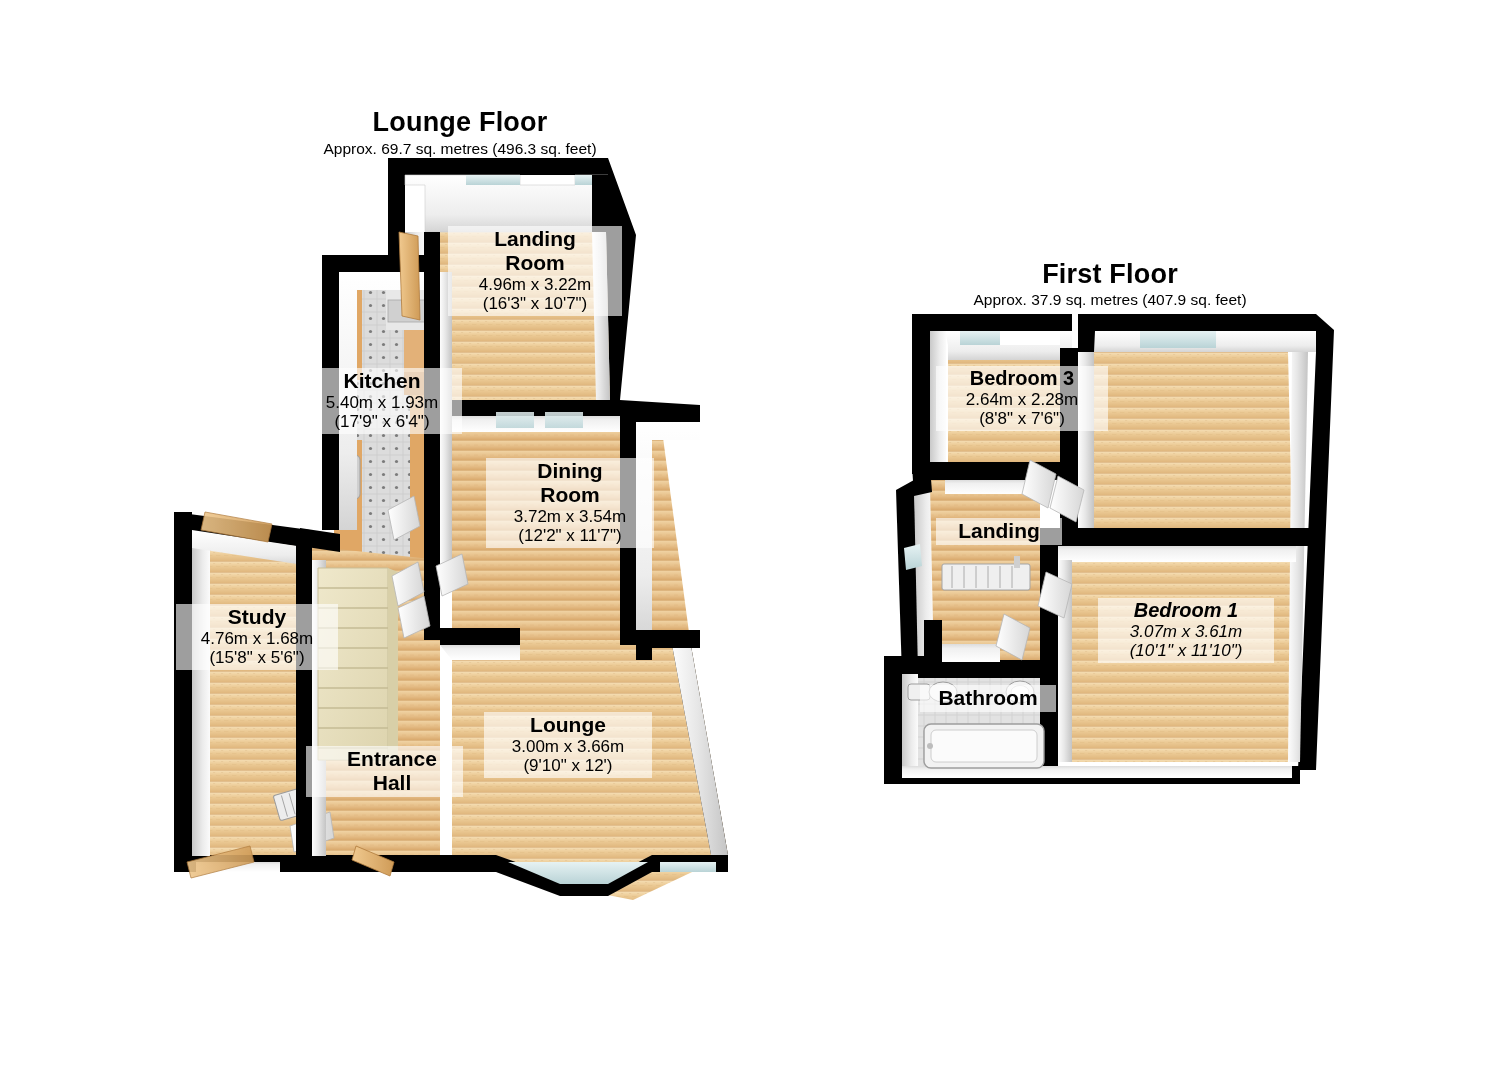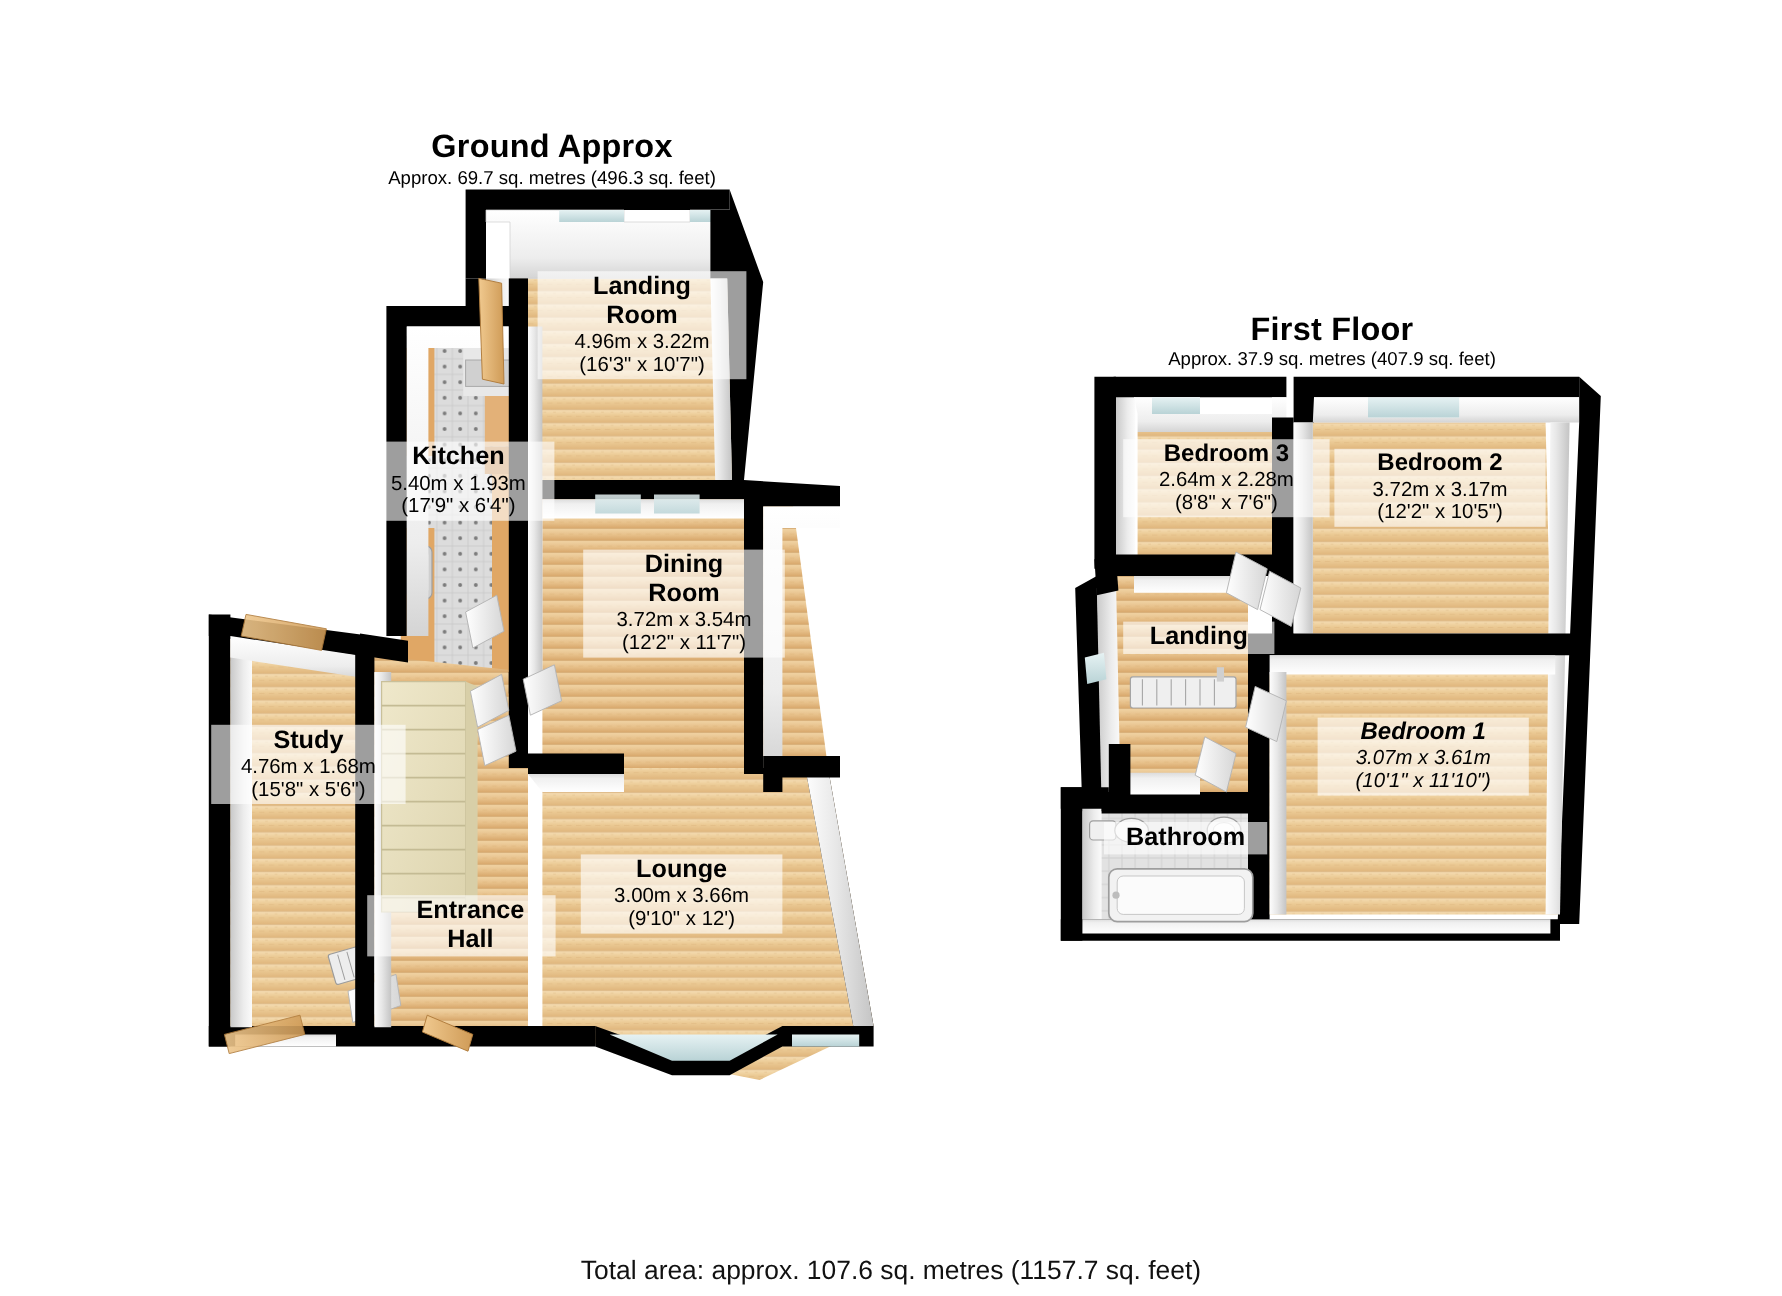--- a/index.html
+++ b/index.html
@@ -418,21 +418,21 @@
           <ellipse cx="943" cy="692" rx="14" ry="10" fill="#f4f4f4" stroke="#9d9d9d" stroke-width="1"></ellipse>
         </g>
         <g>
           <ellipse cx="1020" cy="692" rx="14" ry="11" fill="#f4f4f4" stroke="#9d9d9d" stroke-width="1"></ellipse>
           <ellipse cx="1020" cy="692" rx="9" ry="6.5" fill="#fdfdfd" stroke="#c8c8c8" stroke-width="0.7"></ellipse>
         </g>
       </g>
     </g>
   </svg>
 
-  <div class="txt floor-title" style="left:300px; top:107px; width:320px;">Ground Approx</div>
+  <div class="txt floor-title" style="left:300px; top:107px; width:320px;">Lounge Floor</div>
   <div class="txt floor-sub" style="left:280px; top:140px; width:360px;">Approx. 69.7 sq. metres (496.3 sq. feet)</div>
 
   <div class="txt floor-title" style="left:960px; top:259px; width:300px;">First Floor</div>
   <div class="txt floor-sub" style="left:950px; top:291px; width:320px;">Approx. 37.9 sq. metres (407.9 sq. feet)</div>
 
   <div class="room-block" style="left:448px; top:226px; width:164px;">
     <span class="room-name">Landing</span>
     <span class="room-name">Room</span>
     <span class="room-dim">4.96m x 3.22m</span>
     <span class="room-dim">(16'3" x 10'7")</span>
@@ -467,35 +467,29 @@
     <span class="room-name">Entrance</span>
     <span class="room-name">Hall</span>
   </div>
 
   <div class="room-block" style="left:936px; top:366px; width:162px;">
     <span class="room-name small">Bedroom 3</span>
     <span class="room-dim">2.64m x 2.28m</span>
     <span class="room-dim">(8'8" x 7'6")</span>
   </div>
 
-  <div class="room-block" style="left:1112px; top:374px; width:166px;">
-    <span class="room-name small">Bedroom 2</span>
-    <span class="room-dim">3.72m x 3.17m</span>
-    <span class="room-dim">(12'2" x 10'5")</span>
-  </div>
 
   <div class="room-block" style="left:1098px; top:598px; width:166px;font-style:italic;">
     <span class="room-name small">Bedroom 1</span>
     <span class="room-dim">3.07m x 3.61m</span>
     <span class="room-dim">(10'1" x 11'10")</span>
   </div>
 
   <div class="room-block" style="left:936px; top:518px; width:116px;">
     <span class="room-name">Landing</span>
   </div>
 
   <div class="room-block" style="left:920px; top:685px; width:126px;">
     <span class="room-name">Bathroom</span>
   </div>
 
-  <div class="total-area" style="top:1046px;">Total area: approx. 107.6 sq. metres (1157.7 sq. feet)</div>
 
 </div>
 
 </body></html>

